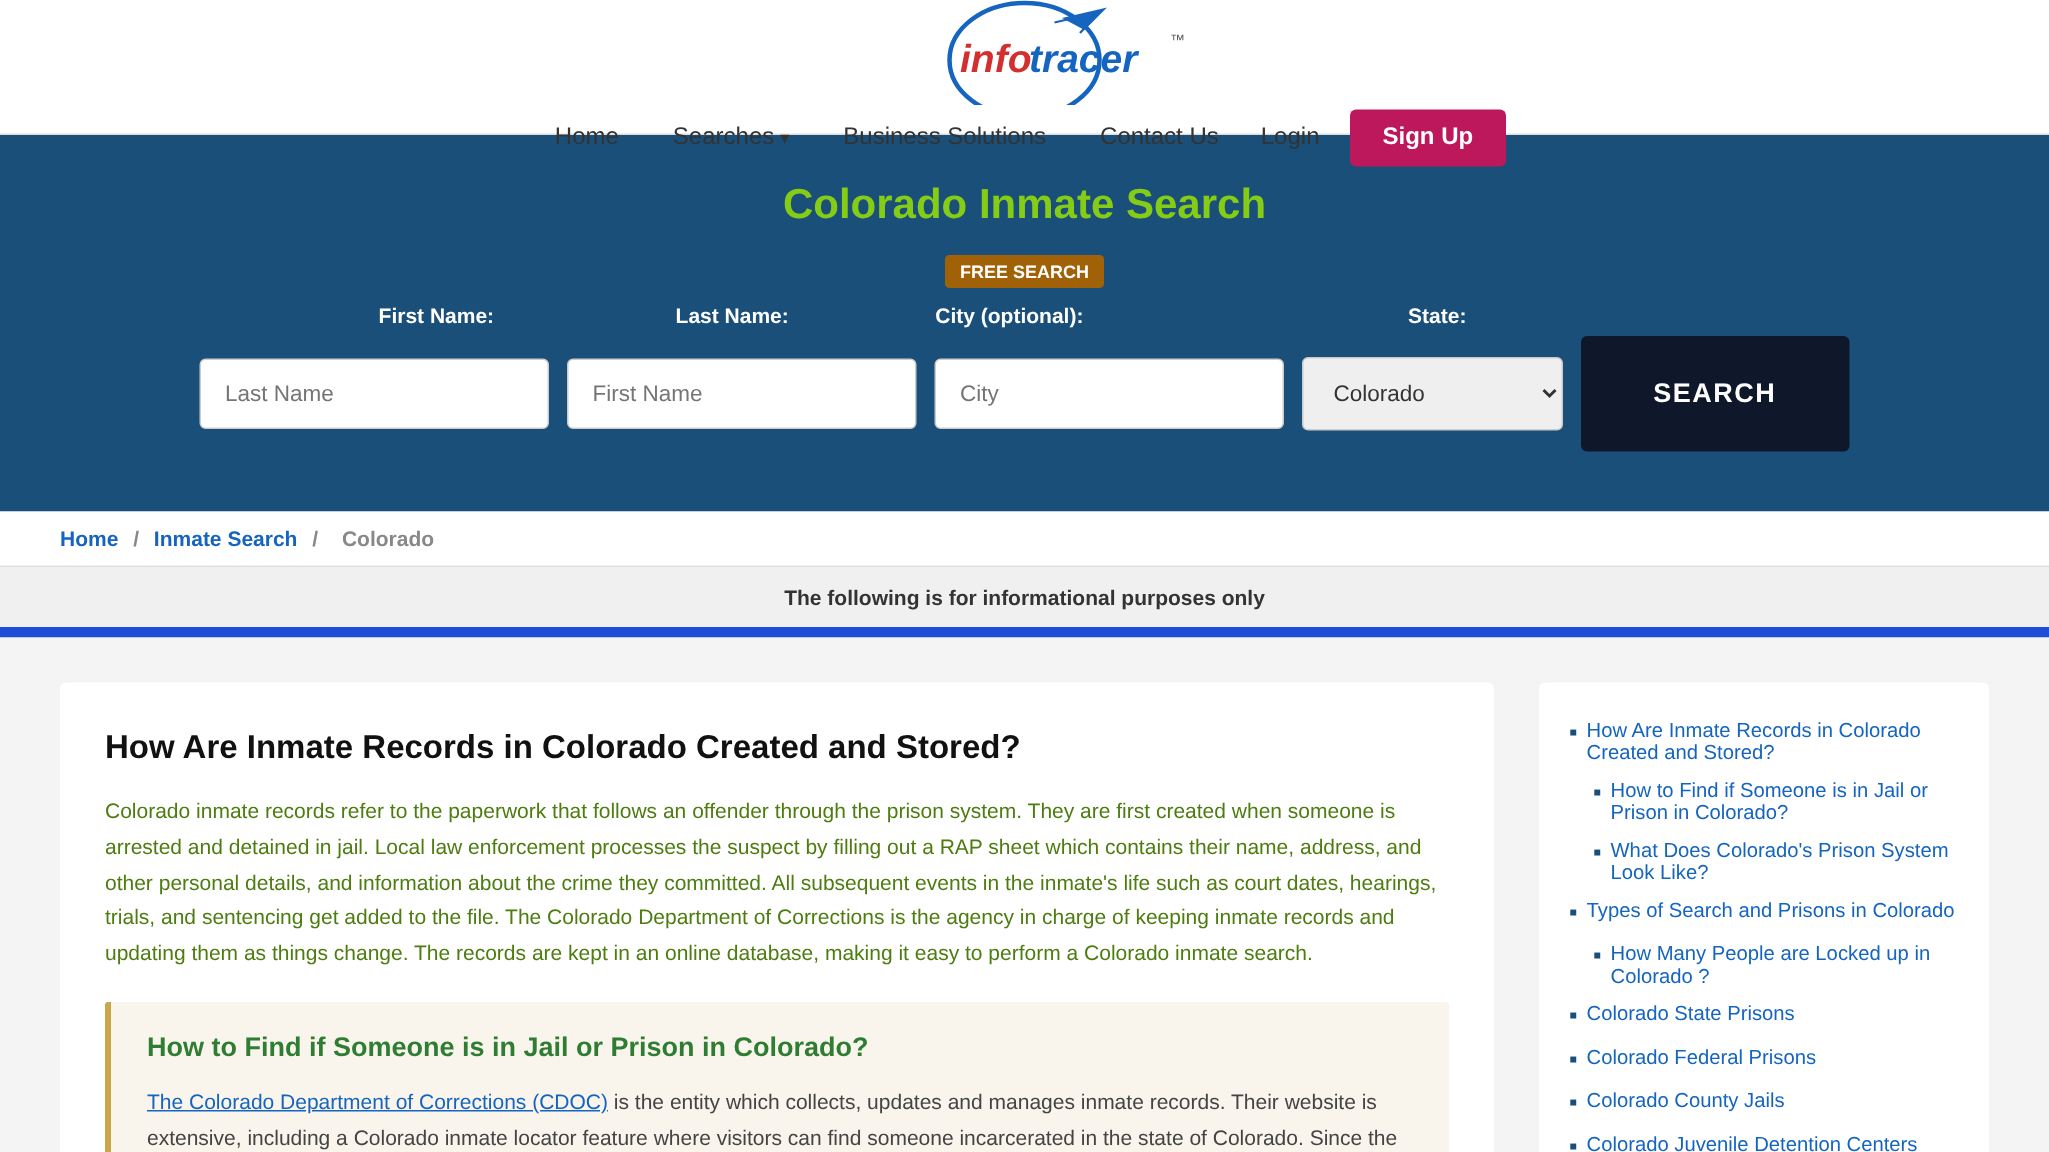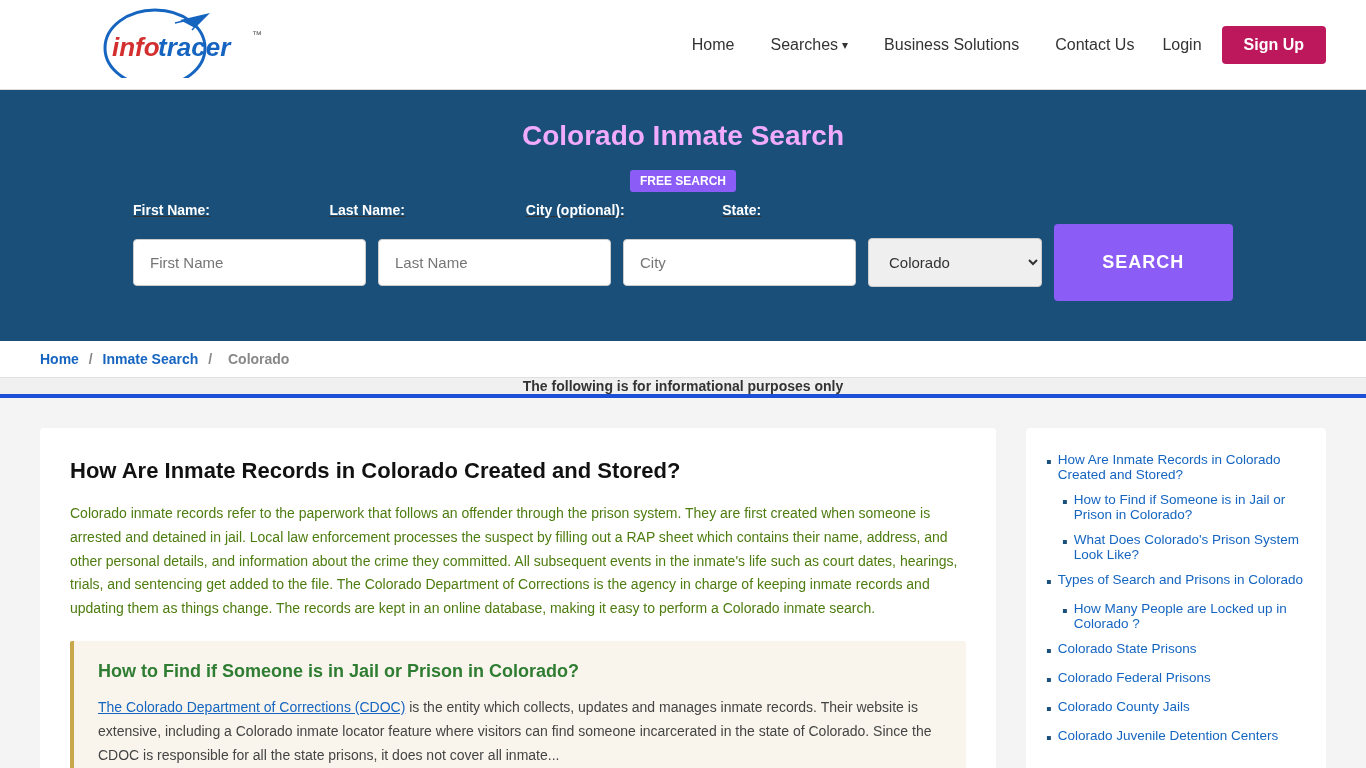--- a/index.html
+++ b/index.html
@@ -7,20 +7,21 @@
 
     
     .header {
       background: #fff;
       border-bottom: 1px solid #ddd;
       padding: 0 40px;
       display: flex;
       align-items: center;
       justify-content: space-between;
       height: 90px;
+      flex-direction: column;
     }
     .nav { display: flex; align-items: center; gap: 20px; }
     .nav-link {
       text-decoration: none;
       color: #333;
       font-size: 16px;
       font-weight: 500;
       padding: 5px 8px;
       cursor: pointer;
     }
@@ -38,42 +39,41 @@
       cursor: pointer;
     }
 
     
     .hero {
       background: #1a4f7a;
       padding: 30px 40px 40px;
       text-align: center;
     }
     .hero-title {
-      color: #f0abfc;
+      color: #84cc16;
       font-size: 28px;
       font-weight: bold;
       margin-bottom: 18px;
     }
     .free-search-badge {
       display: inline-block;
-      background: #8b5cf6;
+      background: #a16207;
       color: #fff;
       font-size: 12px;
       font-weight: bold;
       padding: 4px 10px;
       border-radius: 3px;
       margin-bottom: 10px;
       text-align: left;
     }
     .search-form { max-width: 1100px; margin: 0 auto; }
     .form-labels {
       display: flex;
       margin-bottom: 6px;
-      text-align: left;
-      text-decoration: underline;
+      text-align: right;
     }
     .form-label {
       color: #fff;
       font-size: 14px;
       font-weight: 600;
     }
     .form-label-first { flex: 1; }
     .form-label-last { flex: 1; }
     .form-label-city { flex: 1; }
     .form-label-state { flex: 1.3; }
@@ -88,21 +88,21 @@
       padding: 14px 16px;
       font-size: 15px;
       border: 1px solid #ccc;
       border-radius: 4px;
       outline: none;
       color: #777;
     }
     .form-inputs select { flex: 1.3; color: #333; }
     .search-btn {
       flex: 1.3;
-      background: #8b5cf6;
+      background: #0f172a;
       color: #fff;
       font-size: 18px;
       font-weight: bold;
       border: none;
       border-radius: 4px;
       padding: 28px 20px;
       cursor: pointer;
       letter-spacing: 1px;
     }
 
@@ -115,24 +115,25 @@
       color: #555;
       font-weight: bold;
     }
     .breadcrumb a { color: #1565c0; text-decoration: none; }
     .breadcrumb span { margin: 0 6px; color: #888; }
 
     
     .notice-bar {
       background: #f0f0f0;
       text-align: center;
+      padding: 12px;
       font-size: 14px;
       font-weight: bold;
       color: #333;
-      border-bottom: 4px solid #1d4ed8;
+      border-bottom: 7px solid #1d4ed8;
     }
 
     
     .main-content {
       display: flex;
       gap: 30px;
       padding: 30px 40px;
       max-width: 1366px;
       margin: 0 auto;
       background: #f4f4f4;
@@ -246,22 +247,22 @@
   <div class="search-form">
     <div class="free-search-badge">FREE SEARCH</div>
     <div class="form-labels">
       <div class="form-label form-label-first">First Name:</div>
       <div class="form-label form-label-last">Last Name:</div>
       <div class="form-label form-label-city">City (optional):</div>
       <div class="form-label form-label-state">State:</div>
       <div class="form-label form-label-btn"></div>
     </div>
     <div class="form-inputs">
+      <input type="text" placeholder="Last Name" style="">
       <input type="text" placeholder="First Name" style="">
-      <input type="text" placeholder="Last Name" style="">
       <input type="text" placeholder="City" style="">
       <select>
         <option>Colorado</option>
         <option>Alabama</option>
         <option>Alaska</option>
         <option>Arizona</option>
         <option>Arkansas</option>
         <option>California</option>
       </select>
       <button class="search-btn">SEARCH</button>

